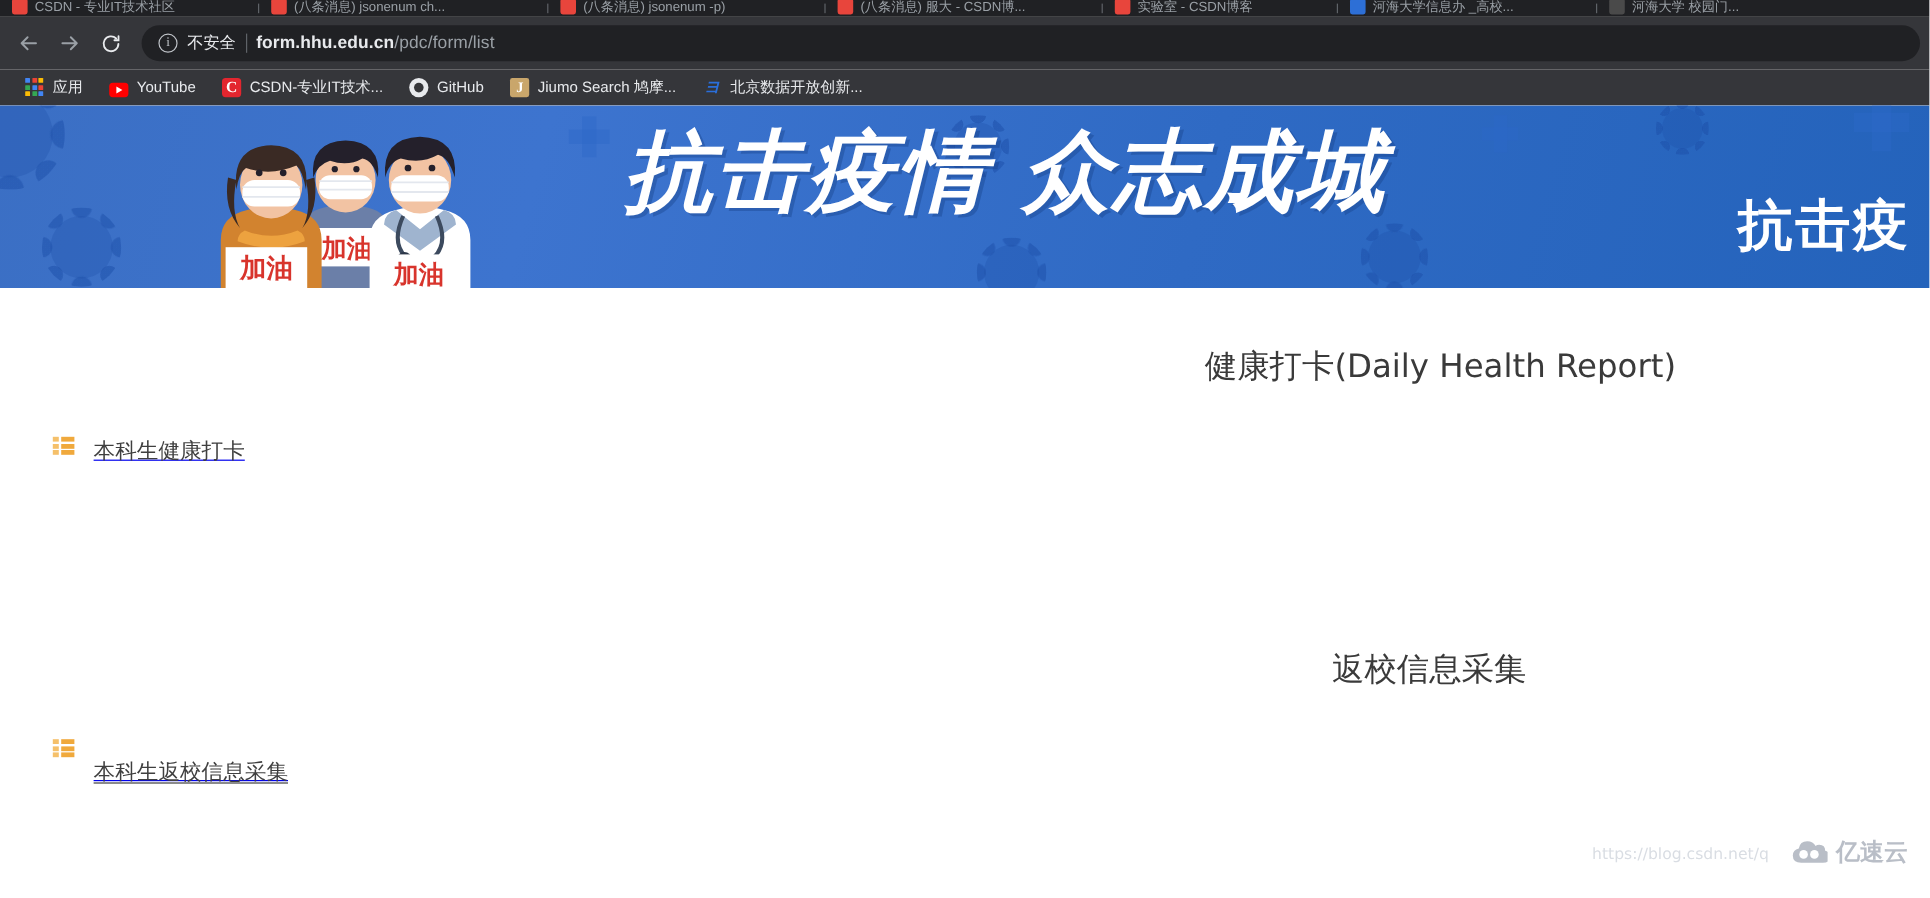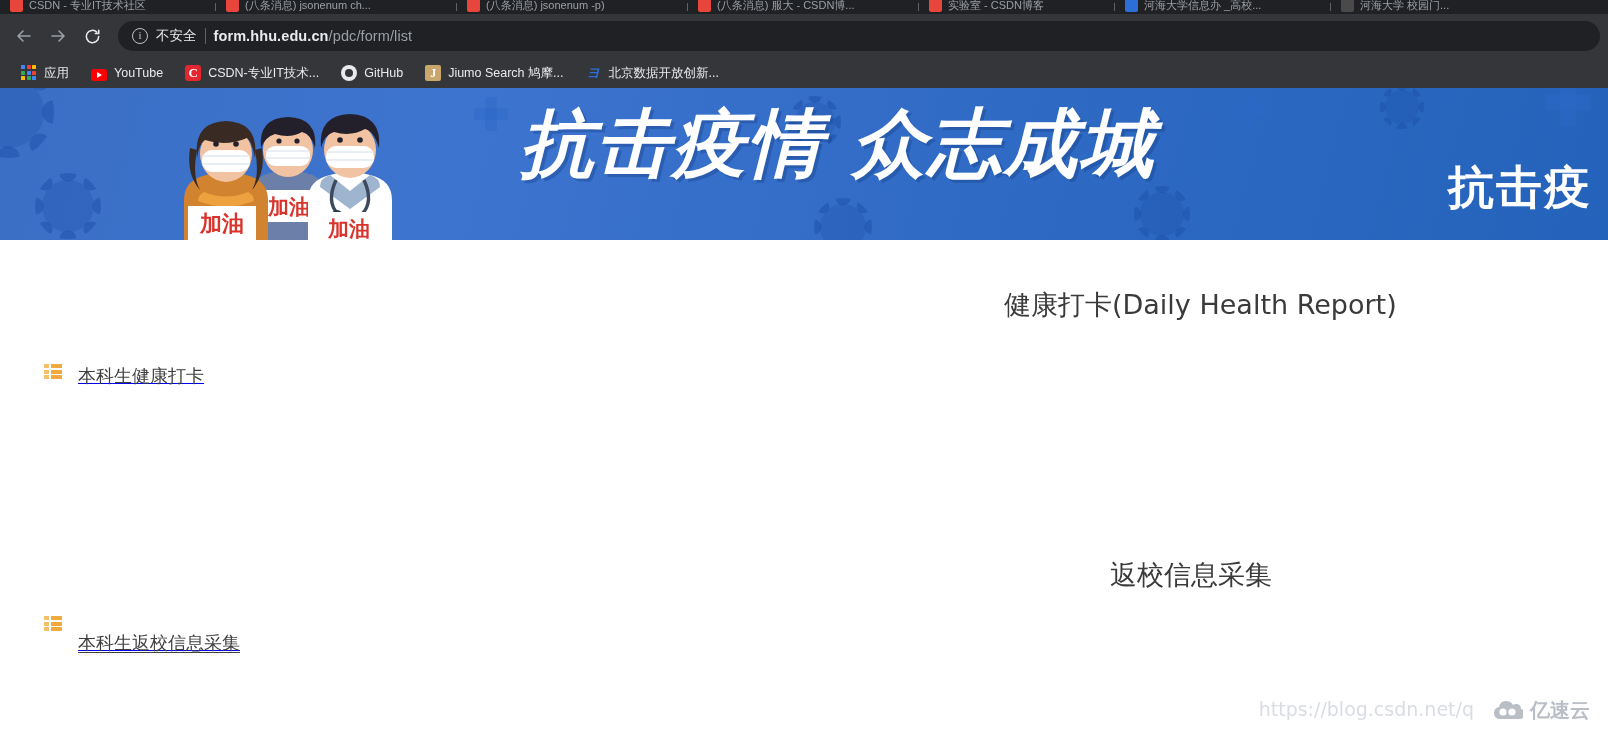--- a/index.html
+++ b/index.html
@@ -170,21 +170,21 @@
   }
 
   .content { position: relative; width: 100%; height: 508px; background: #fff; }
 
   .section-heading {
     position: absolute;
     font-size: 27px; color: #3a3a3a; white-space: nowrap;
     font-family: "DejaVu Sans", "Liberation Sans", sans-serif;
   }
   .h-health { left: 1004px; top: 47px; text-align: center; }
-  .h-return { left: 1110px; top: 317px; }
+  .h-return { left: 1110px; top: 300px; }
 
   .form-link {
     position: absolute; display: flex; align-items: flex-start; gap: 16px;
     white-space: nowrap;
   }
   .fl-health { left: 44px; top: 124px; }
   .fl-return { left: 44px; top: 376px; }
 
   .list-ico {
     width: 18px; height: 15px; flex: 0 0 auto;
@@ -195,21 +195,21 @@
   }
   .list-ico i { display: block; background: #f0a93c; }
   .list-ico i.sq { background: #f5c06a; }
 
   .fl-text { font-size: 18px; color: #3f3f3f;
     font-family: "DejaVu Sans", "Liberation Sans", sans-serif; }
   .fl-return .fl-text { text-decoration: underline; text-underline-offset: 3px; margin-top: 15px; }
 
   .wm-csdn {
     position: absolute; right: 134px; bottom: 28px;
-    font-size: 19px; color: #d9dde3; white-space: nowrap;
+    font-size: 13px; color: #d9dde3; white-space: nowrap;
     font-family: "DejaVu Sans", sans-serif;
   }
   .wm-yisu {
     position: absolute; right: 18px; bottom: 24px;
     display: flex; align-items: center; gap: 7px;
   }
   .wm-yisu-text { font-size: 20px; color: #b9bec7; font-weight: bold;
     white-space: nowrap; font-family: "DejaVu Sans", sans-serif; }
 </style>
 </head>

